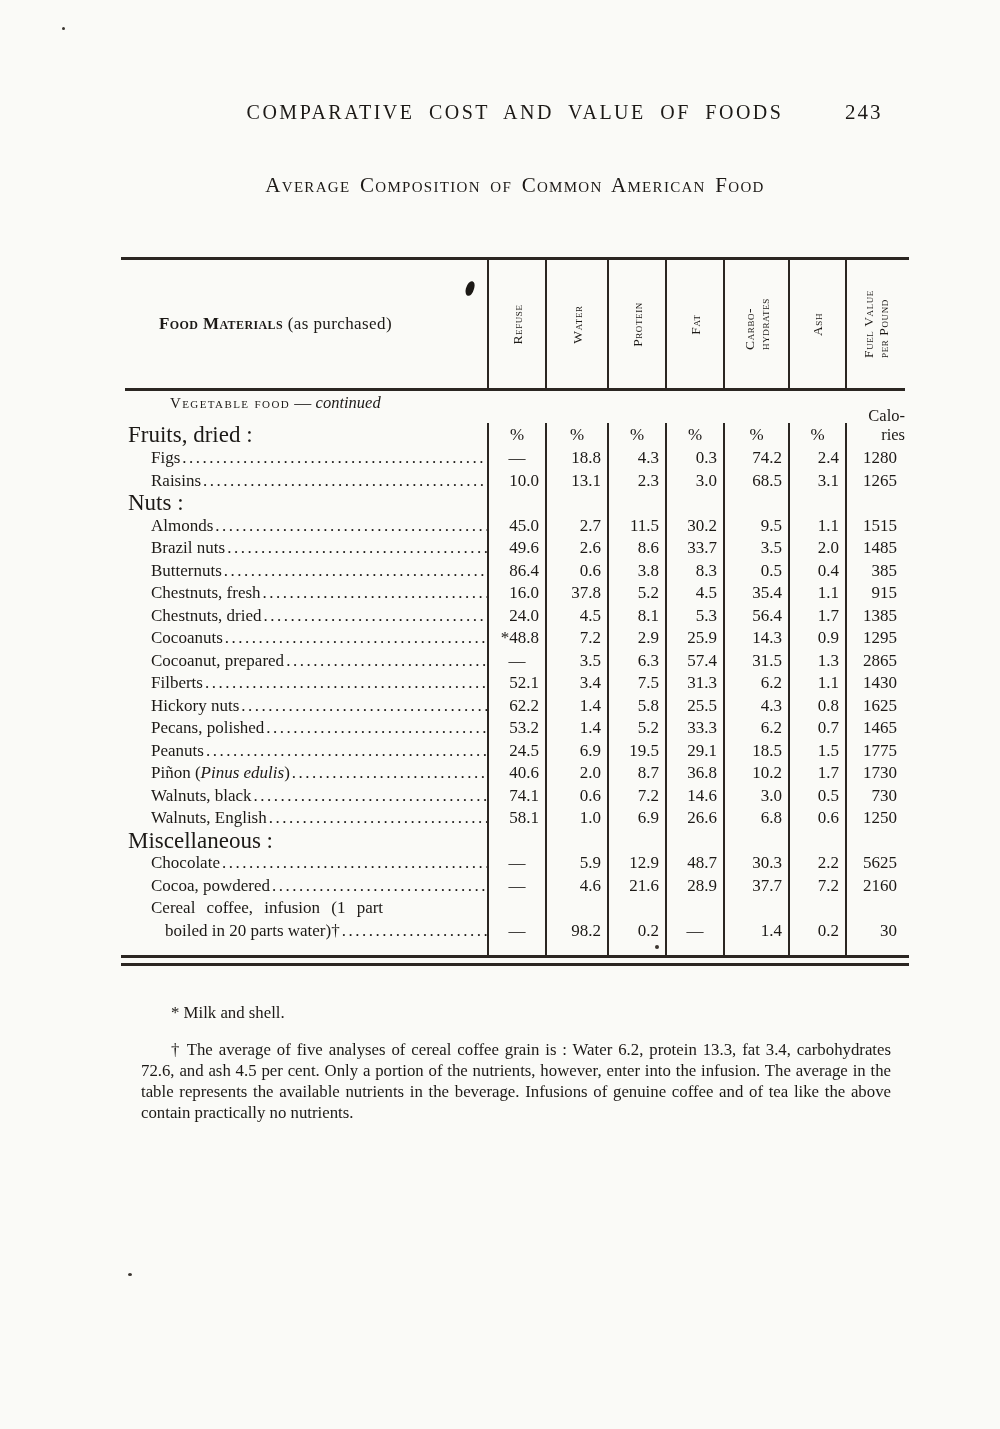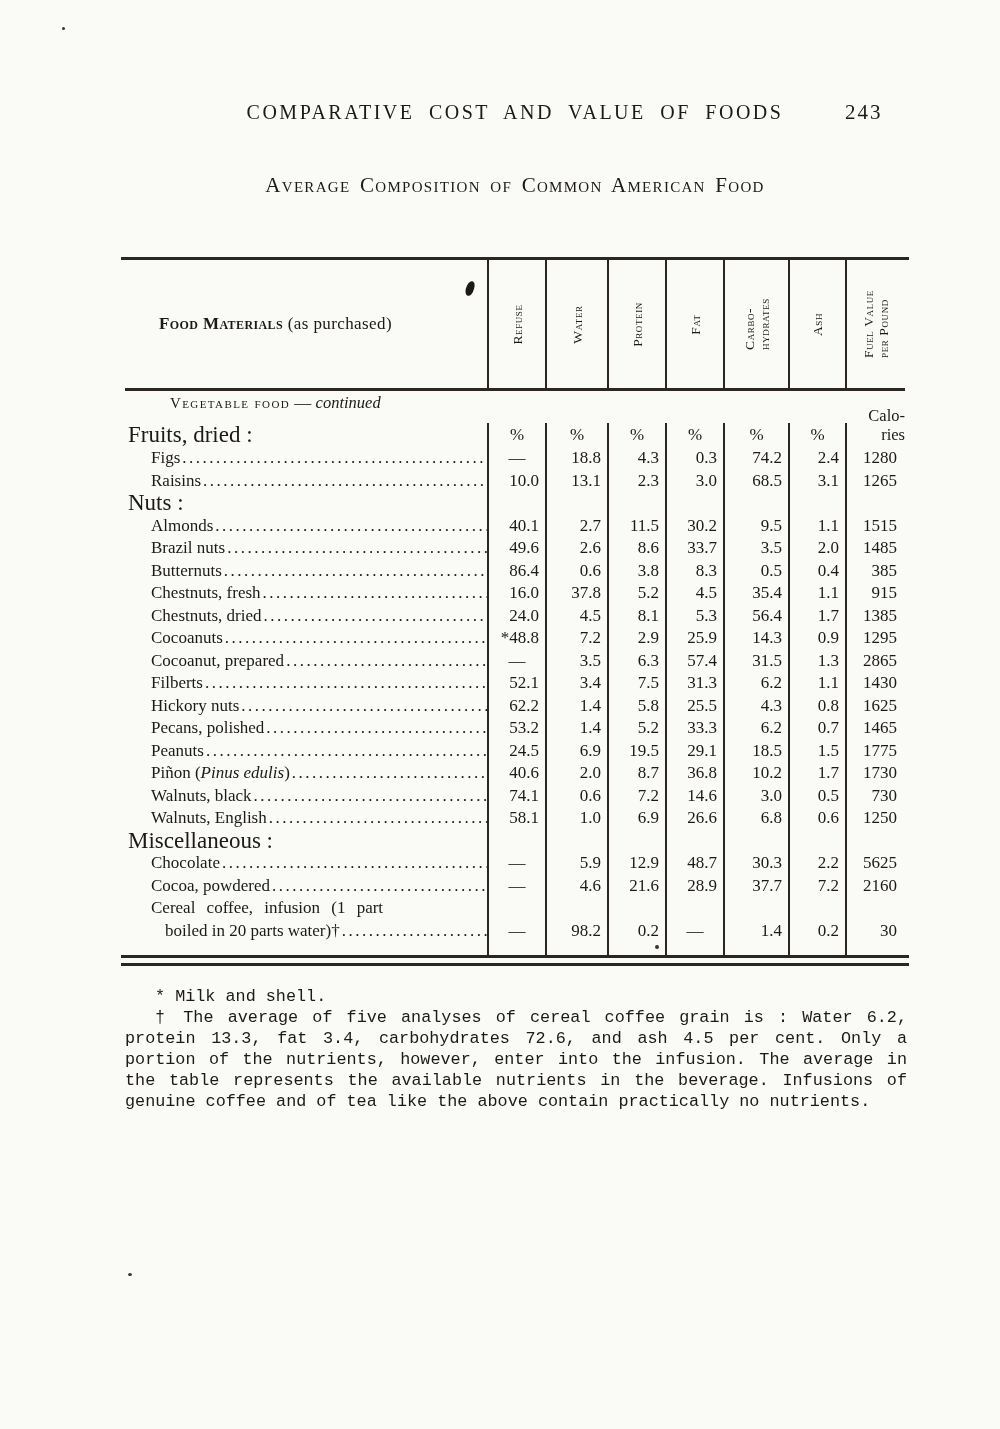--- a/index.html
+++ b/index.html
@@ -107,21 +107,21 @@
   .calories{
     margin-top:-17px;line-height:19px;text-align:right;
     padding-left:20px;font-size:16.5px;
   }
 
   
   .fnotes{
     position:absolute;top:986px;left:125px;width:782px;
     font-size:16.8px;line-height:21px;text-align:justify;
   }
-  .fnotes p{margin:0;text-indent:30px;font-family:Liberation Mono, monospace;}
+  .fnotes p{margin:16px;text-indent:30px;}
 
   
   .ink-mark{
     position:absolute;left:466px;top:281px;width:8px;height:15px;
     background:var(--ink);border-radius:60% 40% 55% 45%;
     transform:rotate(14deg);
   }
   .speck{position:absolute;background:#3a3530;border-radius:50%;}
   .speck.s1{left:62px;top:27px;width:3px;height:3px;}
   .speck.s2{left:655px;top:945px;width:4px;height:4px;}
@@ -230,21 +230,21 @@
           <div class="cval c4"></div>
           <div class="cval c5"></div>
           <div class="cval c6"></div>
           <div class="cval c7"></div>
         </div>
         <div class="trow item">
           <div class="c0 cname g1">
             <span class="lab">Almonds</span>
             <span class="dots">..........................................................................................</span>
           </div>
-          <div class="cval c1">40.1</div>
+          <div class="cval c1">45.0</div>
           <div class="cval c2">2.7</div>
           <div class="cval c3">11.5</div>
           <div class="cval c4">30.2</div>
           <div class="cval c5">9.5</div>
           <div class="cval c6">1.1</div>
           <div class="cval c7">1515</div>
         </div>
         <div class="trow item">
           <div class="c0 cname g1">
             <span class="lab">Brazil nuts</span>

